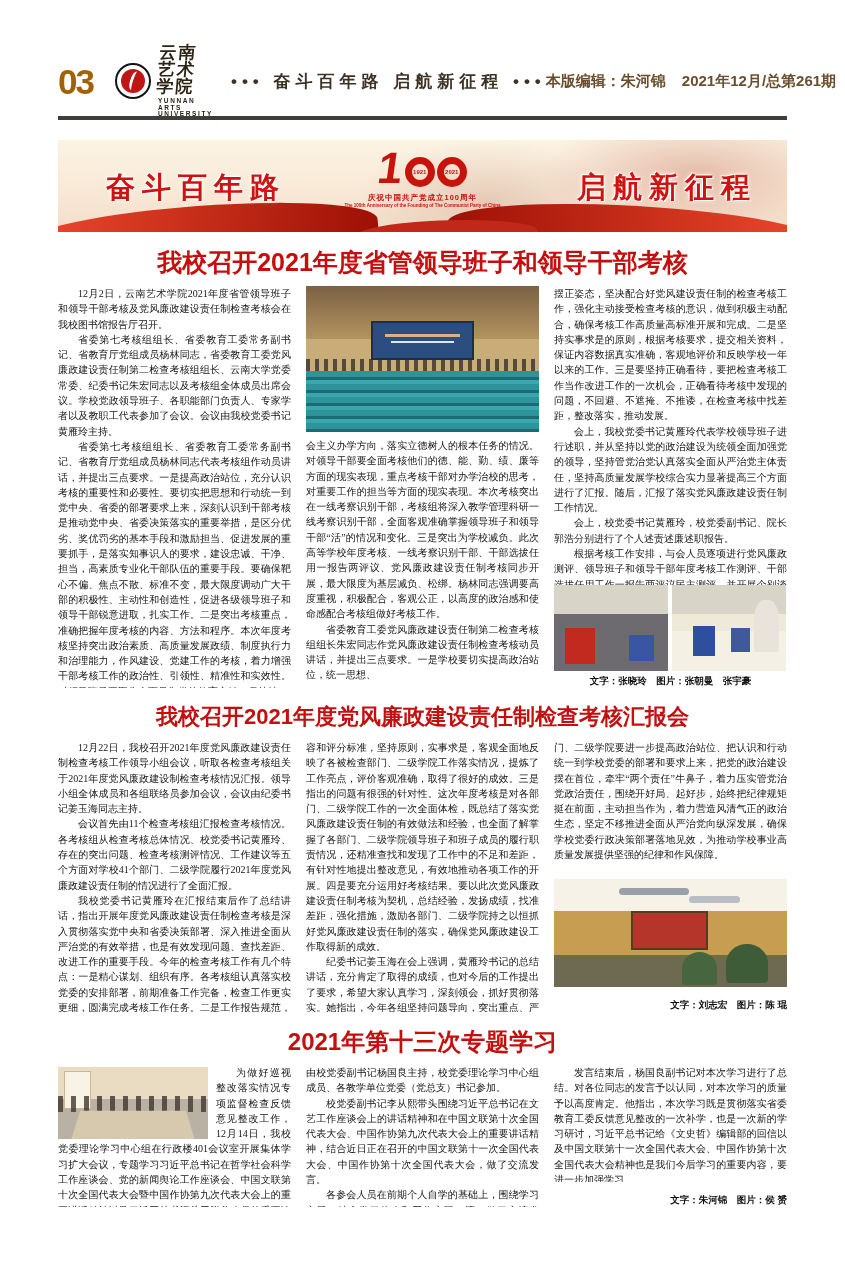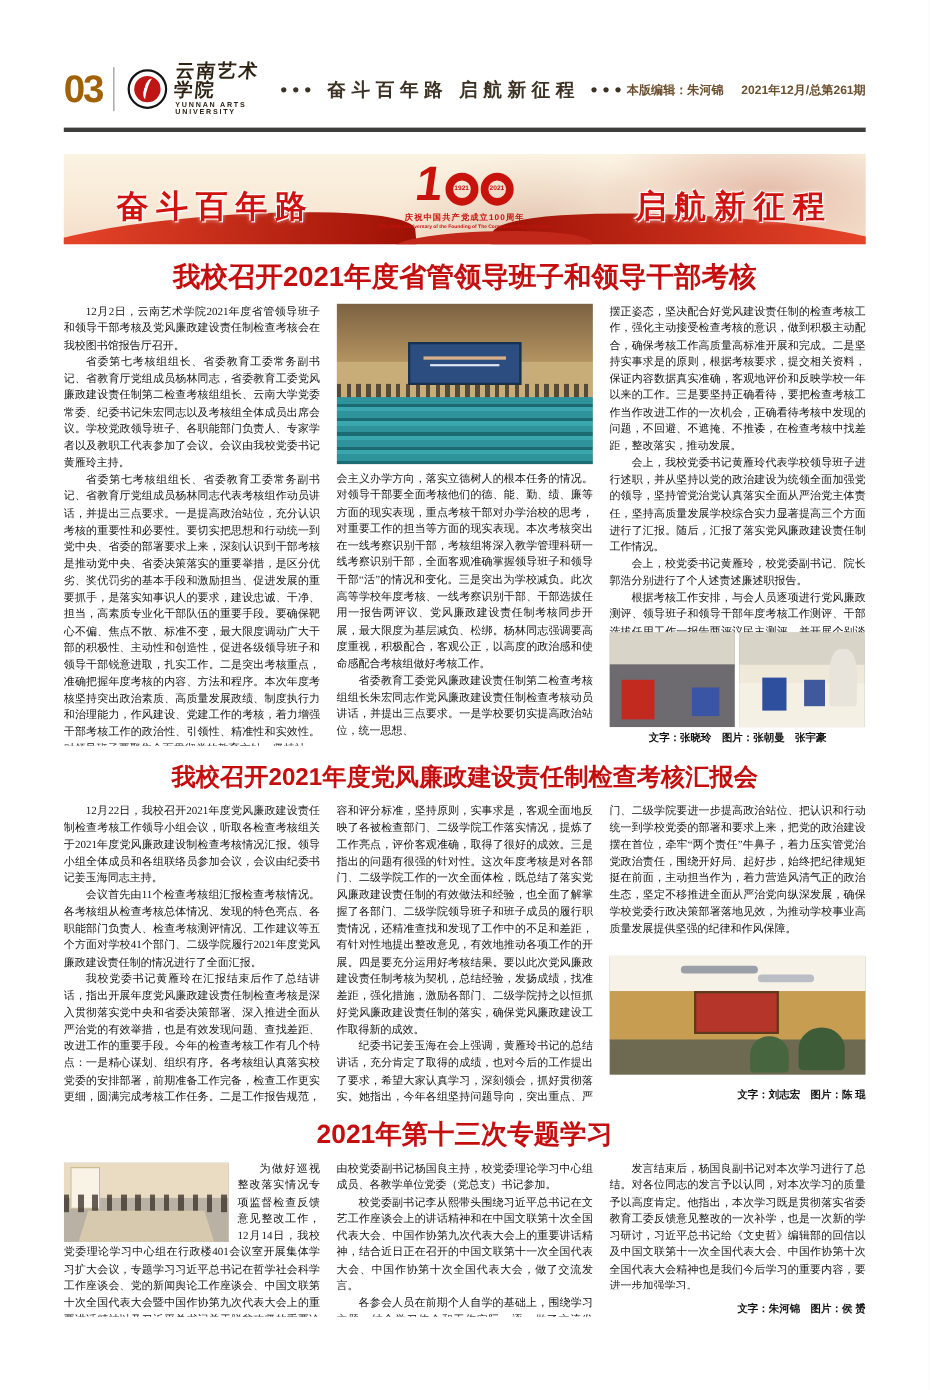--- a/index.html
+++ b/index.html
@@ -20,25 +20,25 @@
   .emblem-swirl { position:absolute; left:9px; top:2px; width:9px; height:20px;
                   border-left:3px solid #fff; border-radius:50%; transform:rotate(18deg); }
   .uni-names { display:flex; flex-direction:column; line-height:1; }
   .uni-cn { font-size:17px; font-weight:bold; color:#2e2314; letter-spacing:2px; transform:skewX(-5deg); }
   .uni-en { font-size:6.5px; font-weight:bold; color:#2e2314; letter-spacing:1.6px; margin-top:3px;
             font-family:"Liberation Sans","DejaVu Sans",sans-serif; }
   .mast-slogan { font-family:"Liberation Sans","DejaVu Sans",sans-serif; font-weight:bold;
                  font-size:17px; color:#3d3223; letter-spacing:5px; margin-left:18px; white-space:nowrap; }
   .mast-right { margin-left:auto; display:flex; gap:16px; align-items:flex-end;
                 font-family:"Liberation Sans","DejaVu Sans",sans-serif; font-weight:bold;
-                font-size:11px; color:#6b4e2e; white-space:nowrap; }
+                font-size:15px; color:#6b4e2e; white-space:nowrap; }
   .head-rule { height:4px; background:#3e3e3a; margin-top:8px; }
 
   
-  .banner { position:relative; margin-top:20px; height:82px; overflow:hidden;
+  .banner { position:relative; margin-top:20px; height:92px; overflow:hidden;
             background:linear-gradient(180deg,#fbf3e3 0%,#f8e9d6 55%,#f3ddc9 100%); }
   .gw-right { position:absolute; right:-20px; top:-10px; width:280px; height:110px;
               background:radial-gradient(ellipse at 60% 40%, rgba(196,110,92,.38), rgba(196,110,92,0) 65%); }
   .gw-mid { position:absolute; left:300px; top:0; width:260px; height:100px;
             background:radial-gradient(ellipse at 50% 60%, rgba(180,120,100,.25), rgba(180,120,100,0) 70%); }
   .ribbon-l { position:absolute; bottom:-26px; left:-40px; width:360px; height:52px;
               background:linear-gradient(100deg,#ef4b2e,#9d1005); transform:rotate(-5deg);
               border-radius:45% 55% 8% 8%; }
   .ribbon-r { position:absolute; bottom:-28px; right:-40px; width:380px; height:54px;
               background:linear-gradient(260deg,#ef4b2e,#9d1005); transform:rotate(4deg);
@@ -232,21 +232,21 @@
       </div>
     </div>
   </div>
 
   <div class="article a2">
     <div class="a-title">我校召开2021年度党风廉政建设责任制检查考核汇报会</div>
     <div class="cols">
       <div class="col">
         <div class="textflow">
           <p class="body">12月22日，我校召开2021年度党风廉政建设责任制检查考核工作领导小组会议，听取各检查考核组关于2021年度党风廉政建设制检查考核情况汇报。领导小组全体成员和各组联络员参加会议，会议由纪委书记姜玉海同志主持。</p>
-          <p class="body">会议首先由11个检查考核组汇报检查考核情况。各考核组从检查考核总体情况、发现的特色亮点、各职能部门负责人、检查考核测评情况、工作建议等五个方面对学校41个部门、二级学院履行2021年度党风廉政建设责任制的情况进行了全面汇报。</p>
+          <p class="body">会议首先由11个检查考核组汇报检查考核情况。各考核组从检查考核总体情况、校党委书记黄雁玲、存在的突出问题、检查考核测评情况、工作建议等五个方面对学校41个部门、二级学院履行2021年度党风廉政建设责任制的情况进行了全面汇报。</p>
           <p class="body">我校党委书记黄雁玲在汇报结束后作了总结讲话，指出开展年度党风廉政建设责任制检查考核是深入贯彻落实党中央和省委决策部署、深入推进全面从严治党的有效举措，也是有效发现问题、查找差距、改进工作的重要手段。今年的检查考核工作有几个特点：一是精心谋划、组织有序。各考核组认真落实校党委的安排部署，前期准备工作完备，检查工作更实更细，圆满完成考核工作任务。二是工作报告规范，特色亮点突出。各考核组准确把握考核工作程序、内</p>
         </div>
       </div>
       <div class="col">
         <div class="textflow">
           <p class="body cont">容和评分标准，坚持原则，实事求是，客观全面地反映了各被检查部门、二级学院工作落实情况，提炼了工作亮点，评价客观准确，取得了很好的成效。三是指出的问题有很强的针对性。这次年度考核是对各部门、二级学院工作的一次全面体检，既总结了落实党风廉政建设责任制的有效做法和经验，也全面了解掌握了各部门、二级学院领导班子和班子成员的履行职责情况，还精准查找和发现了工作中的不足和差距，有针对性地提出整改意见，有效地推动各项工作的开展。四是要充分运用好考核结果。要以此次党风廉政建设责任制考核为契机，总结经验，发扬成绩，找准差距，强化措施，激励各部门、二级学院持之以恒抓好党风廉政建设责任制的落实，确保党风廉政建设工作取得新的成效。</p>
           <p class="body">纪委书记姜玉海在会上强调，黄雁玲书记的总结讲话，充分肯定了取得的成绩，也对今后的工作提出了要求，希望大家认真学习，深刻领会，抓好贯彻落实。她指出，今年各组坚持问题导向，突出重点、严格标准、准确把握工作要求，以严的作风高质高效完成了检查考核工作。她强调，学校各部</p>
         </div>
       </div>
       <div class="col">

